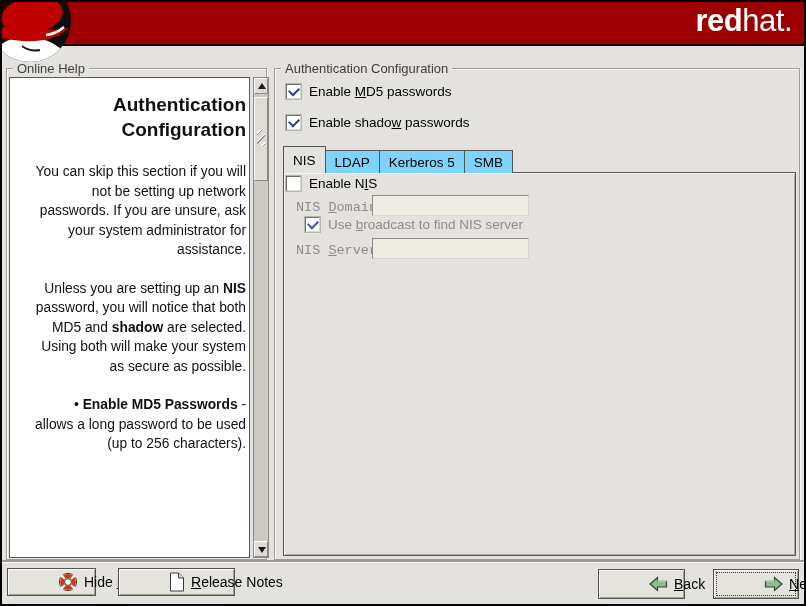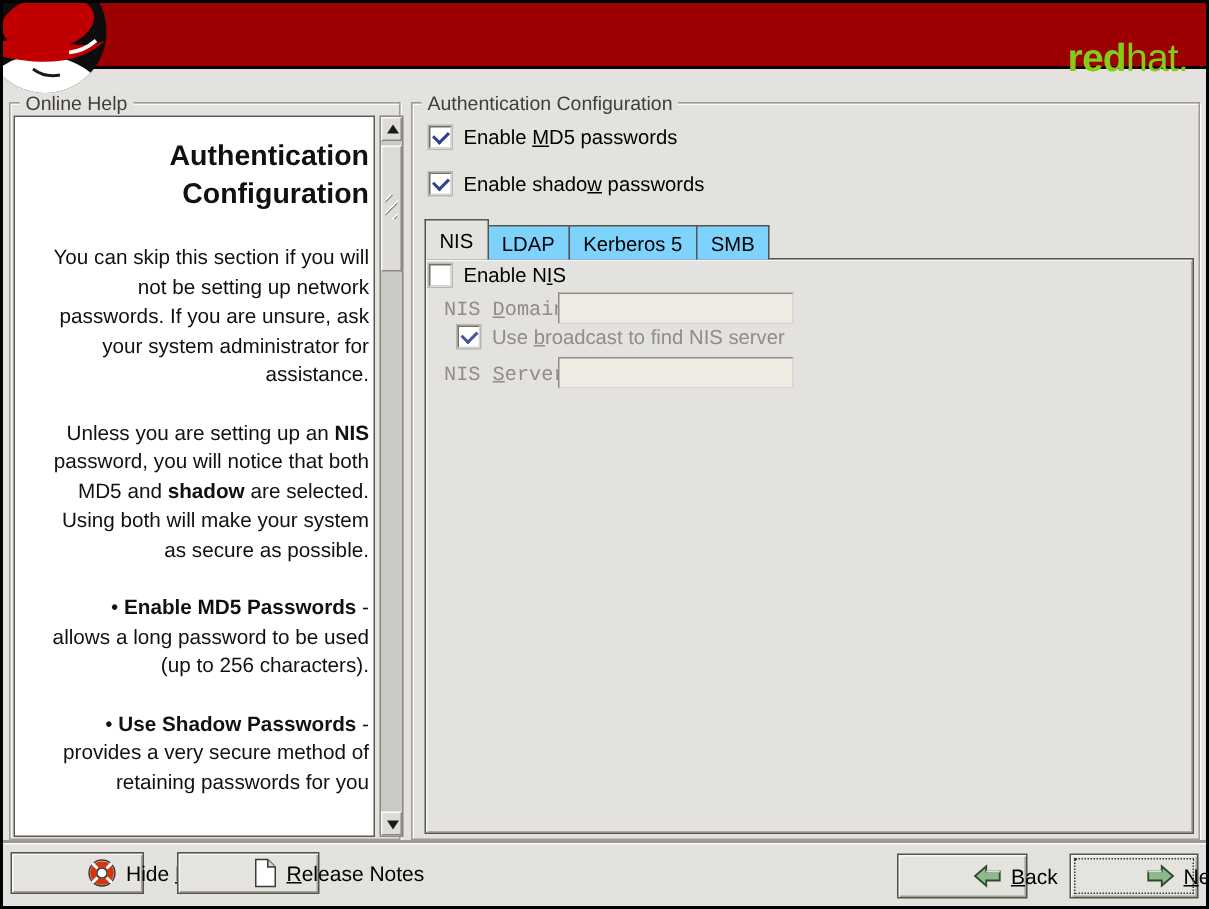--- a/index.html
+++ b/index.html
@@ -7,21 +7,21 @@
   body { font-family:"Liberation Sans","DejaVu Sans",sans-serif; }
   #window {
     position:relative; width:806px; height:606px;
     border:2px solid #000; background:#e3e2df; overflow:hidden;
   }
   
   .header {
     position:absolute; left:0; top:0; right:0; height:44px;
     background:#9c0000; border-bottom:2px solid #120000;
   }
-  .brand { position:absolute; right:12px; top:21px; color:#84cc16; font-size:26px; letter-spacing:-0.5px; }
+  .brand { position:absolute; right:12px; top:1px; color:#ffffff; font-size:31px; letter-spacing:-0.5px; }
   .brand .b { font-weight:bold; }
   .brand .l { font-weight:normal; }
   .shadowman { position:absolute; left:0; top:0; z-index:6; }
   
   .frame {
     position:absolute; border:1px solid #9e9c95;
     box-shadow:inset 1px 1px 0 rgba(255,255,255,.85), 1px 1px 0 rgba(255,255,255,.85);
   }
   .frame-label {
     position:absolute; top:-8px; left:6px; background:#e3e2df; padding:0 4px;
@@ -124,21 +124,20 @@
   </svg>
 
   <div class="frame" style="left:4px; top:66px; width:261px; height:492px;text-align:right;">
     <span class="frame-label">Online Help</span>
     <div class="help-viewport">
       <div class="help-content">
         <div class="help-title">Authentication Configuration</div>
         <div class="help-p"><span>You can skip this section if you will not be setting up network passwords. If you are unsure, ask your system administrator for assistance.</span></div>
         <div class="help-p"><span>Unless you are setting up an </span><span style="font-weight: bold;">NIS</span><span> password, you will notice that both </span><span style="font-weight: normal;">MD5</span><span> and </span><span style="font-weight: bold;">shadow</span><span> are selected. Using both will make your system as secure as possible.</span></div>
         <div class="help-p bullet"><span>• </span><span style="font-weight: bold;">Enable MD5 Passwords</span><span> - allows a long password to be used (up to 256 characters).</span></div>
-        <div class="help-p bullet"><span>• </span><span style="font-weight: bold;">Use Shadow Passwords</span><span> - provides a very secure method of retaining passwords for you</span></div>
       </div>
     </div>
     <div class="scrollbar">
       <div class="sb-btn up">
           <span class="tri up"></span>
         </div>
       <div class="sb-thumb">
           <span class="grip"></span>
         </div>
       <div class="sb-btn down">
@@ -193,21 +192,21 @@
             <path d="M16.5 3.5 L13 7"></path>
             <path d="M3.5 16.5 L7 13"></path>
             <path d="M16.5 16.5 L13 13"></path>
           </g>
         <circle cx="10" cy="10" r="3.4" fill="#fff" stroke="#3a3a3a" stroke-width="1"></circle>
       </svg>
     </span>
     <span class="lbl"><span>Hide </span><span style="text-decoration: underline;">H</span><span>elp</span></span>
   </div>
 
-  <div class="btn" style="left:116px; top:566px; width:95px; height:28px;">
+  <div class="btn" style="left:116px; top:566px; width:117px; height:28px;">
     <span class="ico">
       <svg width="16" height="20" viewBox="0 0 16 20">
         <path d="M1.5 1 L9.5 1 L14.5 6 L14.5 19 L1.5 19 Z" fill="#fff" stroke="#3a3a3a" stroke-width="1"></path>
         <path d="M9.5 1 L9.5 6 L14.5 6" fill="#d9d7d2" stroke="#3a3a3a" stroke-width="1"></path>
       </svg>
     </span>
     <span class="lbl"><span style="text-decoration: underline;">R</span><span>elease Notes</span></span>
   </div>
 
   <div class="btn" style="left:596px; top:567px; width:87px; height:30px;">

